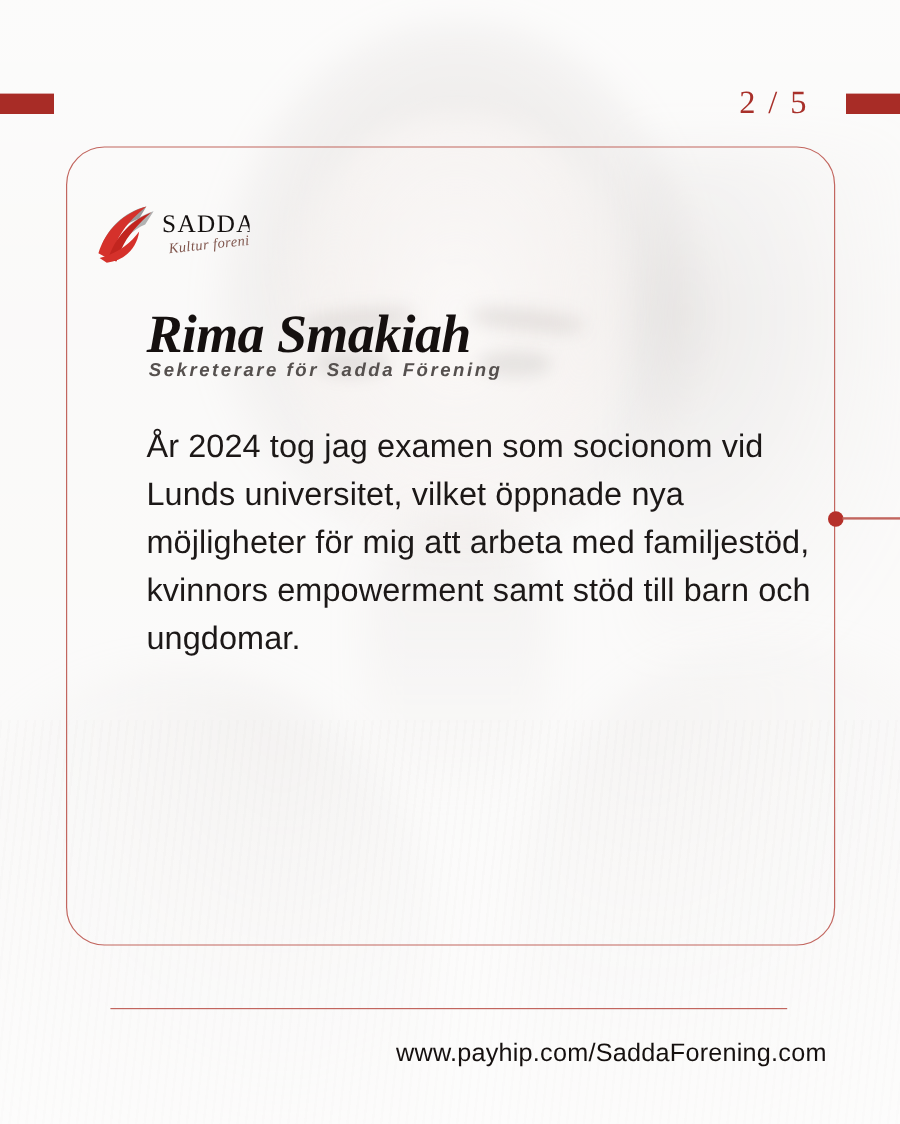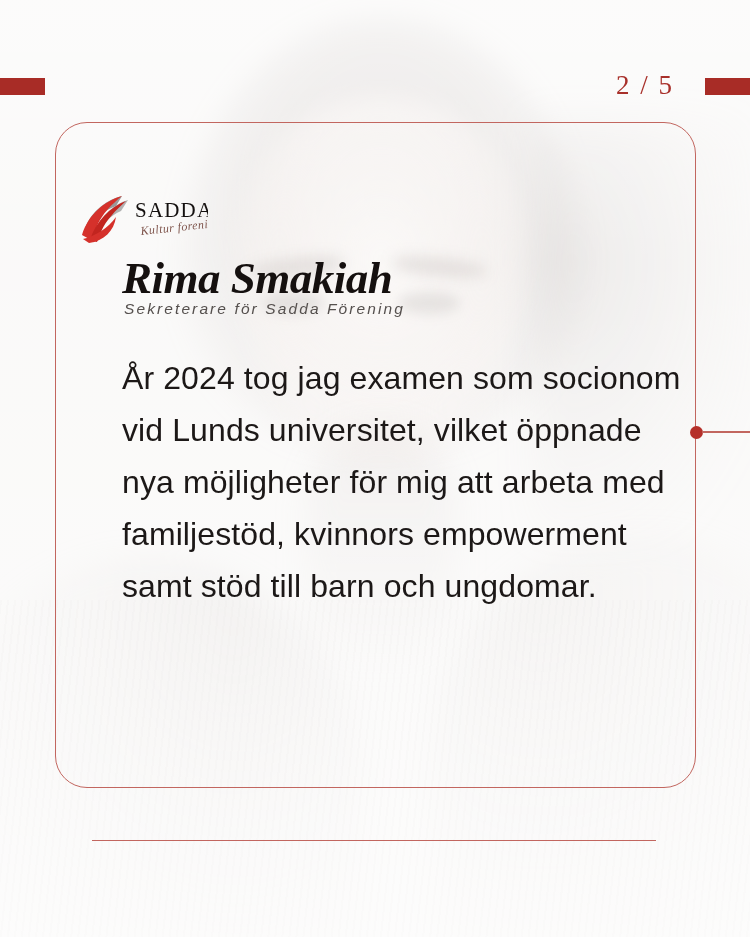--- a/index.html
+++ b/index.html
@@ -204,21 +204,20 @@
     background: #c2665f;
   }
 
   
   .logo {
     position: absolute;
     left: 78px;
     top: 166px;
     width: 130px;
     height: 56px;
-    margin-top: 24px;
   }
   .logo svg { display: block; }
 
   
   .name {
     position: absolute;
     left: 122px;
     top: 252px;
     margin: 0;
     font-family: "Liberation Serif", serif;
@@ -228,34 +227,34 @@
     letter-spacing: -0.5px;
     color: #15100f;
     white-space: nowrap;
   }
   .role {
     position: absolute;
     left: 124px;
     top: 300px;
     margin: 0;
     font-size: 15.5px;
-    font-weight: 400;
+    font-weight: 700;
     font-style: italic;
     letter-spacing: 2.1px;
     color: #55504e;
     white-space: nowrap;
   }
   .bio {
     position: absolute;
     left: 122px;
     top: 352px;
     width: 560px;
     margin: 0;
-    font-size: 32px;
-    line-height: 52px;
+    font-size: 27px;
+    line-height: 40px;
     color: #1c1817;
     letter-spacing: 0.1px;
   }
 
   
   .footer-rule {
     position: absolute;
     left: 92px;
     top: 840px;
     width: 564px;
@@ -323,14 +322,15 @@
       <text x="57" y="27" font-family="Liberation Serif, serif" font-size="21" letter-spacing="1.2" fill="#14100f">SADDA</text>
       <text x="63" y="45" font-family="Liberation Serif, serif" font-style="italic" font-size="12" letter-spacing="0.4" fill="#6b3a30" opacity="0.85" transform="rotate(-6 63 45)">Kultur forening</text>
     </svg>
   </div>
 
   <h1 class="name">Rima Smakiah</h1>
   <p class="role">Sekreterare för Sadda Förening</p>
   <p class="bio">År 2024 tog jag examen som socionom vid Lunds universitet, vilket öppnade nya möjligheter för mig att arbeta med familjestöd, kvinnors empowerment samt stöd till barn och ungdomar.</p>
 
   <div class="footer-rule"></div>
+  <div class="footer-site">www.payhip.com/SaddaForening.com</div>
 
 </div>
 
 </body></html>

